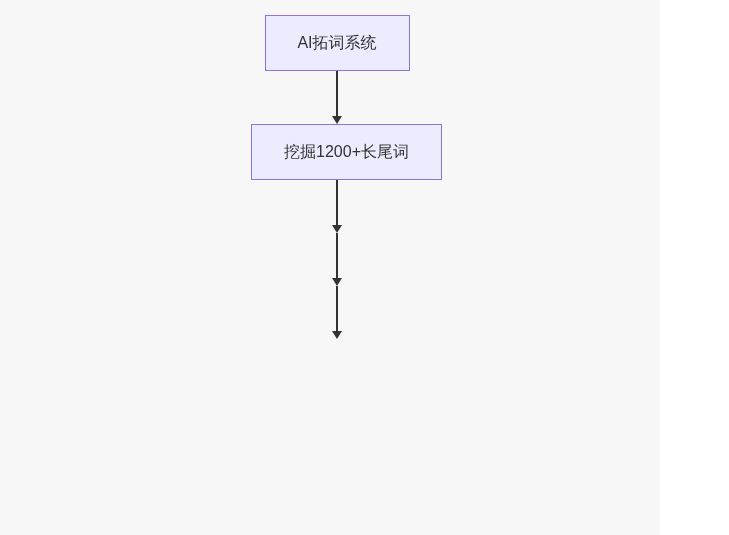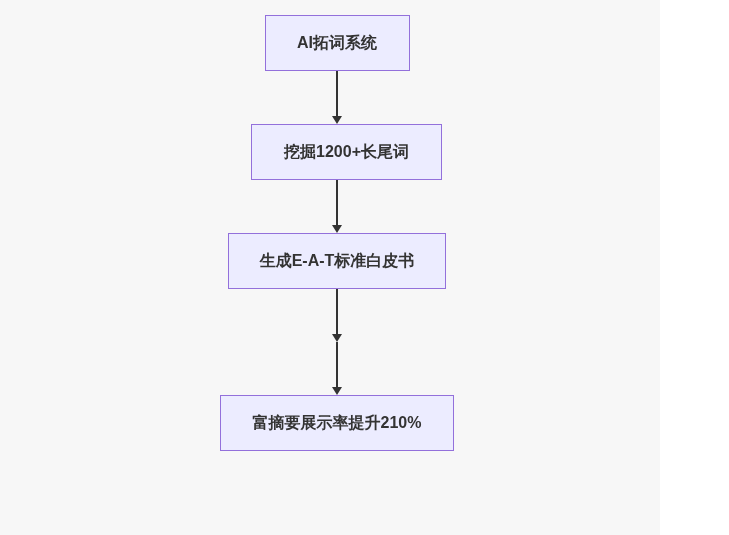--- a/index.html
+++ b/index.html
@@ -8,21 +8,20 @@
   }
   body {
     font-family: "Liberation Sans", "DejaVu Sans", sans-serif;
   }
   .canvas {
     position: relative;
     width: 660px;
     height: 535px;
     background: var(--bg-color, #f7f7f7);
     overflow: hidden;
-    font-weight: bold;
   }
   .flowchart {
     position: absolute;
     top: 15px;
     left: 50%;
     transform: translateX(calc(-50% + 7px));
     display: flex;
     flex-direction: column;
     align-items: center;
   }
@@ -79,29 +78,27 @@
       <div class="arrow-head"></div>
     </div>
 
     <div class="node n2">挖掘1200+长尾词</div>
 
     <div class="arrow">
       <div class="arrow-line"></div>
       <div class="arrow-head"></div>
     </div>
 
-    <div class="node n3">生成E-A-T标准白皮书</div>
 
     <div class="arrow">
       <div class="arrow-line"></div>
       <div class="arrow-head"></div>
     </div>
 
 
     <div class="arrow">
       <div class="arrow-line"></div>
       <div class="arrow-head"></div>
     </div>
 
-    <div class="node n5">富摘要展示率提升210%</div>
 
   </div>
 </div>
 
 </body></html>

